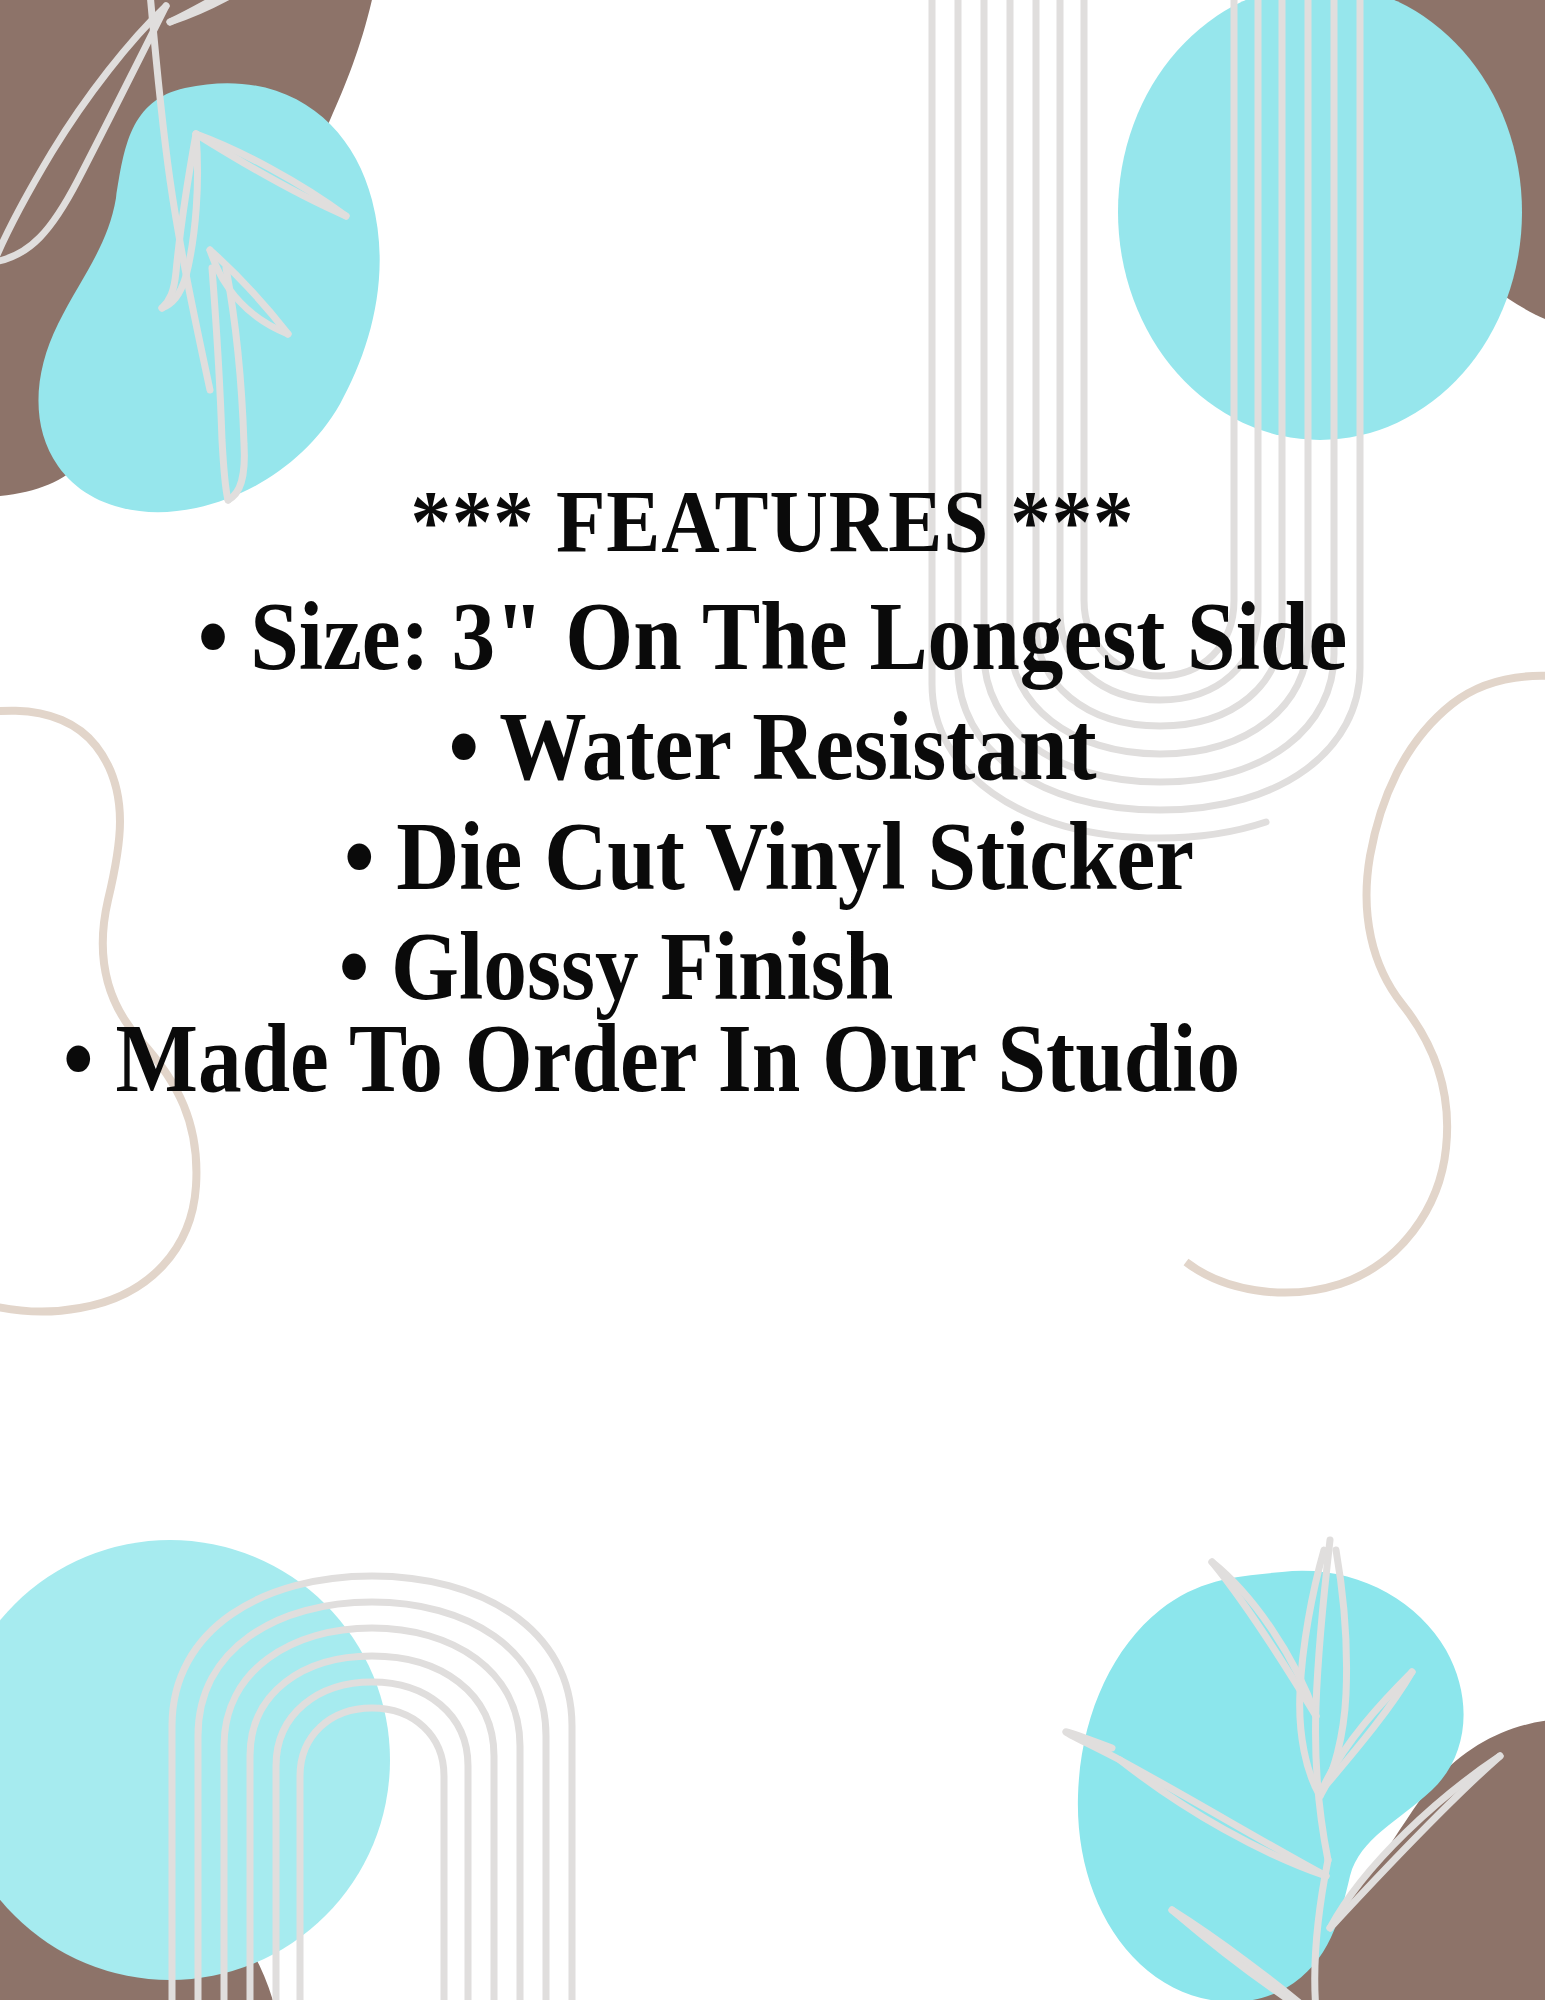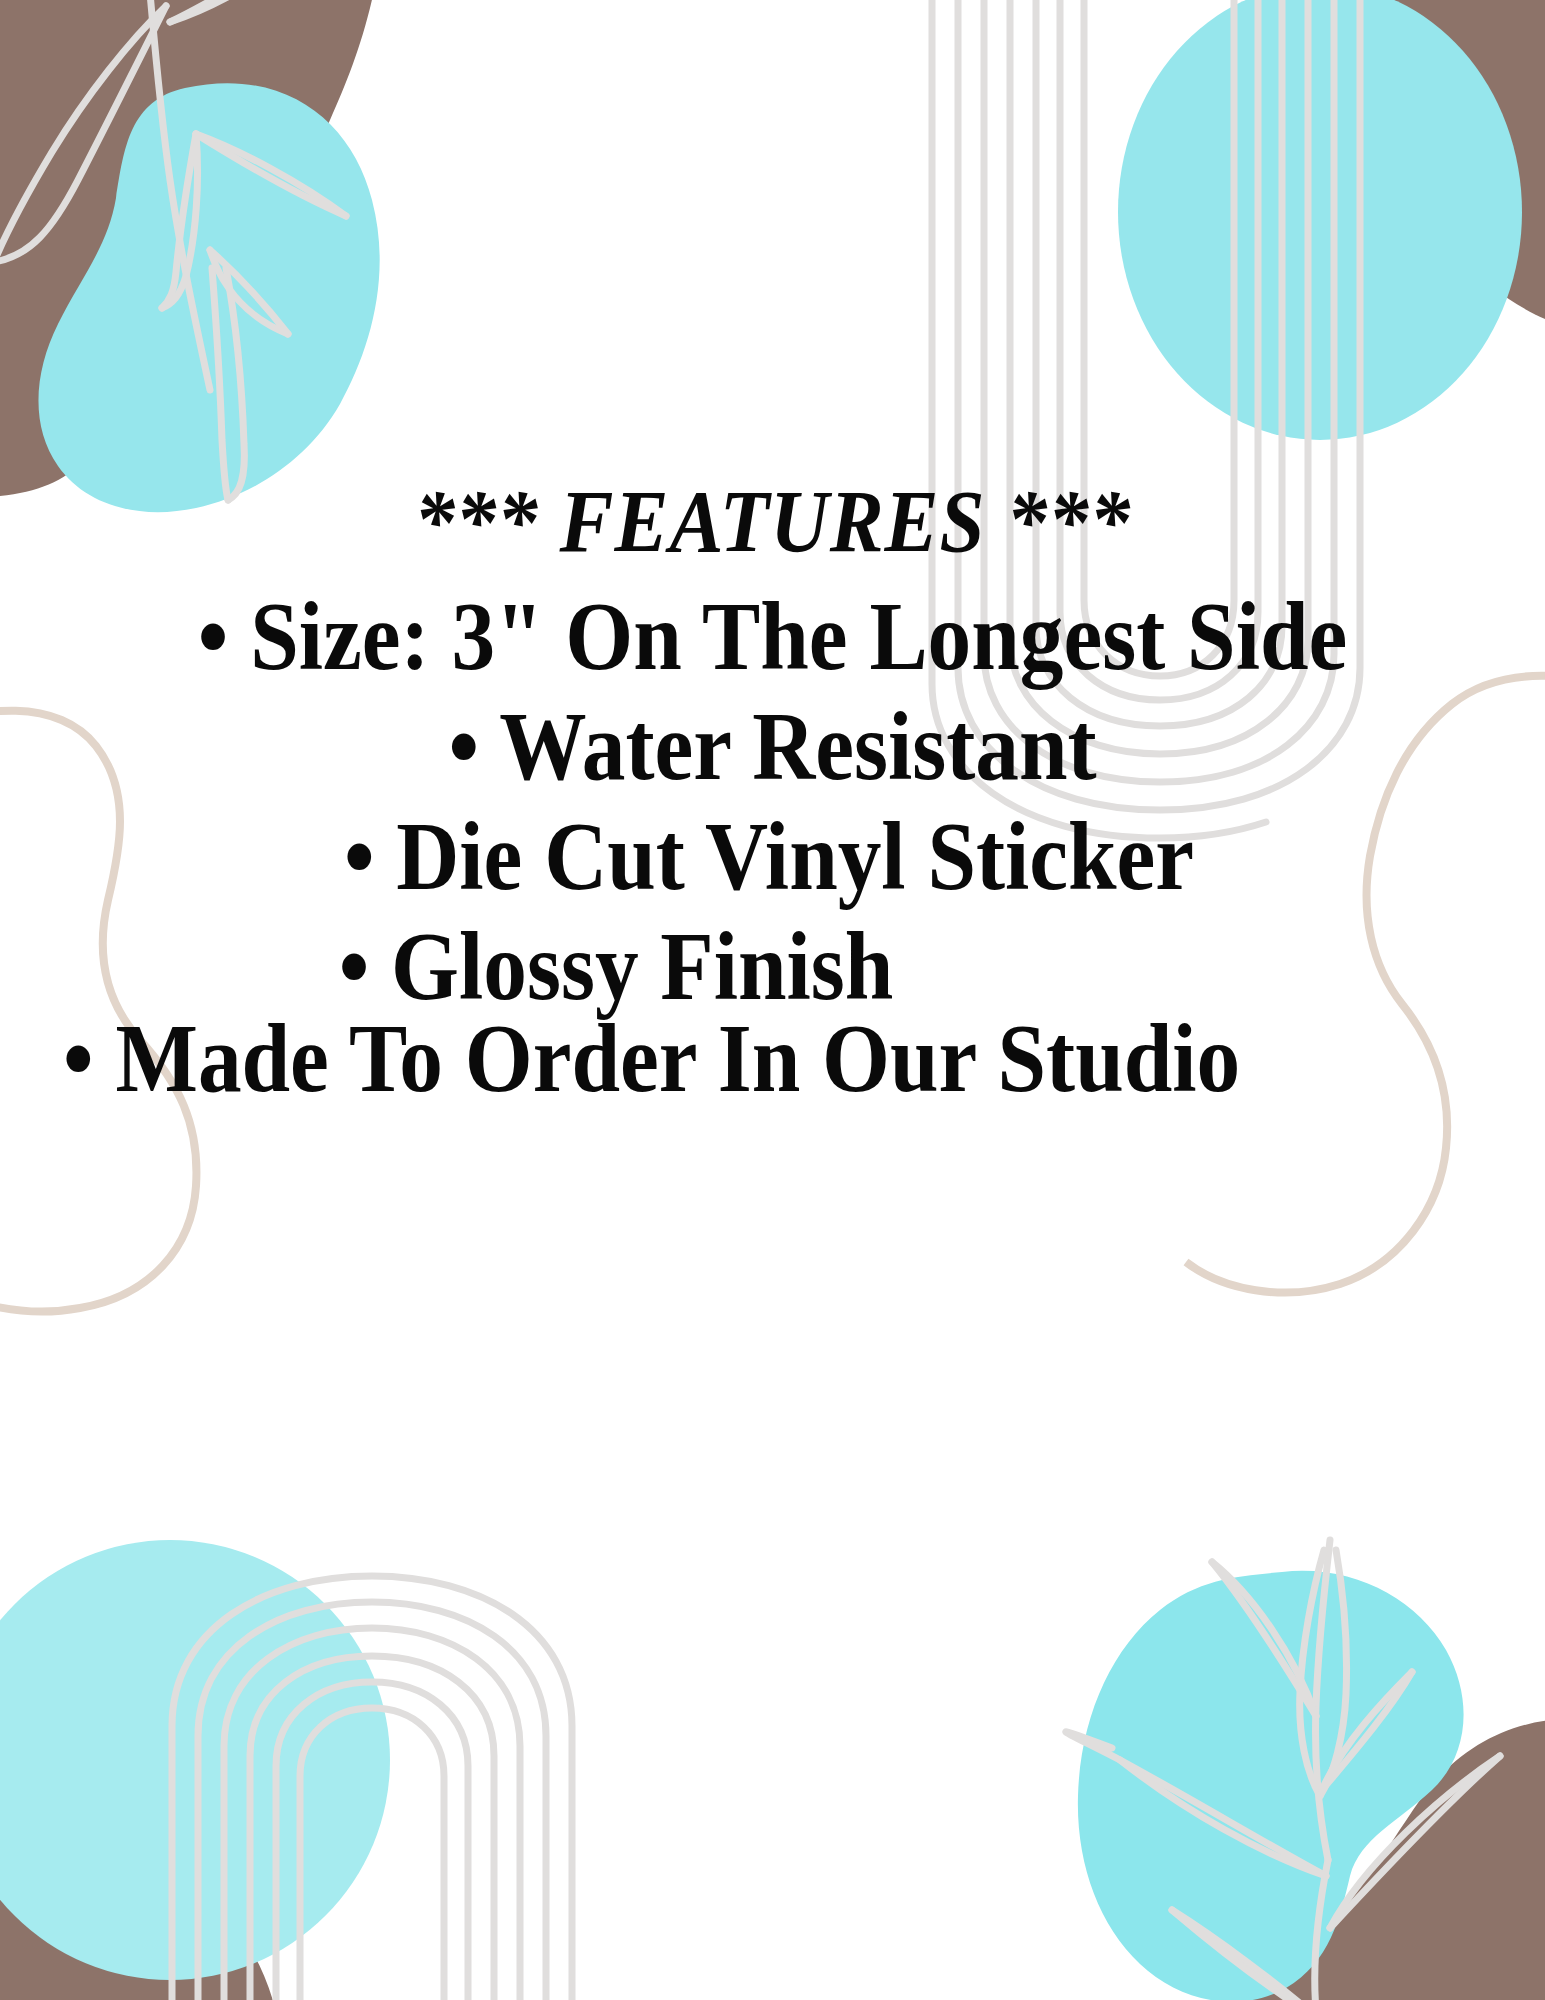--- a/index.html
+++ b/index.html
@@ -40,21 +40,21 @@
     white-space:nowrap;
     display:block;
     letter-spacing:0px;
   }
   .feat-line.l1{font-size:97px;transform:scaleX(0.90);}
   .feat-line.l2{font-size:97px;transform:scaleX(0.90);}
   .feat-line.l3{font-size:97px;transform:scaleX(0.90);}
   .feat-line.l4{font-size:97px;transform:scaleX(0.90);}
   .feat-line.l5{font-size:97px;transform:scaleX(0.90);}
 
-  .row-title{position:absolute;top:478px;left:0;width:1545px;font-style:italic;}
+  .row-title{position:absolute;top:478px;left:0;width:1545px;}
   .row-1{position:absolute;top:588px;left:0;width:1545px;}
   .row-2{position:absolute;top:698px;left:0;width:1545px;}
   .row-3{position:absolute;top:808px;left:0;width:1538px;}
   .row-4{position:absolute;top:918px;left:0;width:1232px;}
   .row-5{position:absolute;top:1010px;left:0;width:1262px;}
 </style>
 </head>
 <body>
 
 <div id="canvas">

